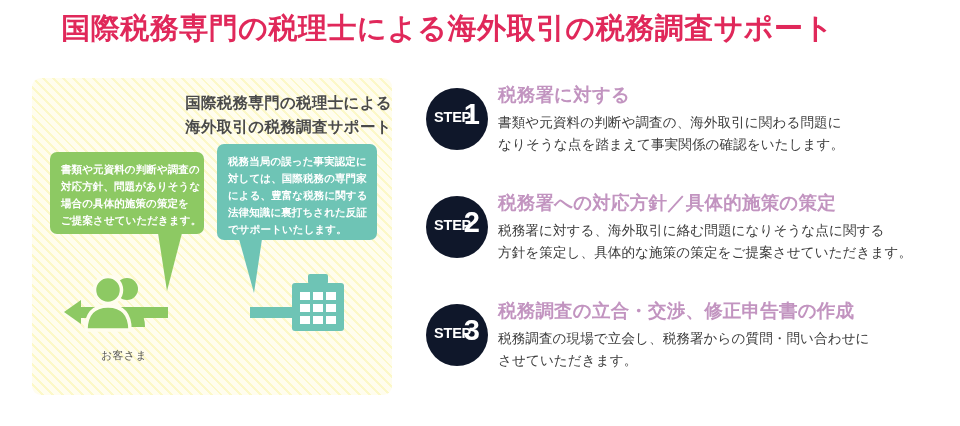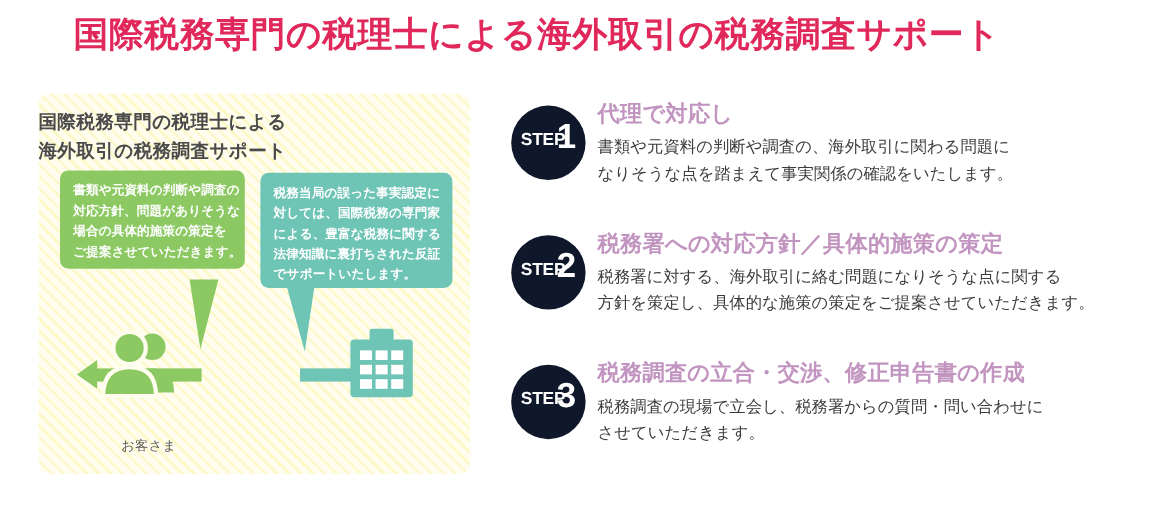--- a/index.html
+++ b/index.html
@@ -46,21 +46,21 @@
         #fffdee 2px,
         #fffdee 7px);
     overflow: hidden;
   }
 
   .illus-heading {
     position: absolute;
     top: 13px;
     left: 0;
     width: 360px;
-    text-align: left;
+    text-align: right;
     font-size: 15.5px;
     font-weight: bold;
     color: #4a4a4a;
     line-height: 1.52;
     letter-spacing: 0.3px;
   }
 
   
   .bubble {
     position: absolute;
@@ -68,21 +68,21 @@
     color: #ffffff;
     font-size: 10.5px;
     font-weight: bold;
     line-height: 1.62;
     padding: 9px 10px 8px 11px;
     box-sizing: border-box;
     letter-spacing: 0.1px;
   }
   .bubble-green {
     left: 18px;
-    top: 64px;
+    top: 74px;
     width: 154px;
     height: 82px;
     background: #8dc963;
   }
   .bubble-teal {
     left: 185px;
     top: 66px;
     width: 160px;
     height: 96px;
     background: #6ec4b5;
@@ -147,21 +147,21 @@
   .figure { position: absolute; }
   .fig-label {
     position: absolute;
     width: 120px;
     text-align: center;
     font-size: 11px;
     color: #5b5b5b;
     letter-spacing: 0.3px;
   }
   .fig-customers { left: 48px; top: 192px; }
-  .fig-customers .fig-label { left: -16px; top: 94px; }
+  .fig-customers .fig-label { left: -16px; top: 78px; }
   .fig-advisor { left: 132px; top: 192px; }
   .fig-advisor .fig-label { left: 0px; top: 102px; }
   .fig-office { left: 250px; top: 192px; }
   .fig-office .fig-label { left: -24px; top: 78px; }
 
   
   .steps {
     position: absolute;
     left: 422px;
     top: 82px;
@@ -282,21 +282,21 @@
 
 </div>
 
 <div class="steps">
 
   <div class="step step-1">
     <div class="step-badge">
       <span class="badge-word">STEP</span>
       <span class="badge-num">1</span>
     </div>
-    <div class="step-heading">代理で対応し</div>
+    <div class="step-heading">税務署に対する</div>
     <div class="step-body">
       <span class="body-line">書類や元資料の判断や調査の、海外取引に関わる問題に</span>
       <span class="body-line">なりそうな点を踏まえて事実関係の確認をいたします。</span>
     </div>
   </div>
 
   <div class="step step-2">
     <div class="step-badge">
       <span class="badge-word">STEP</span>
       <span class="badge-num">2</span>

